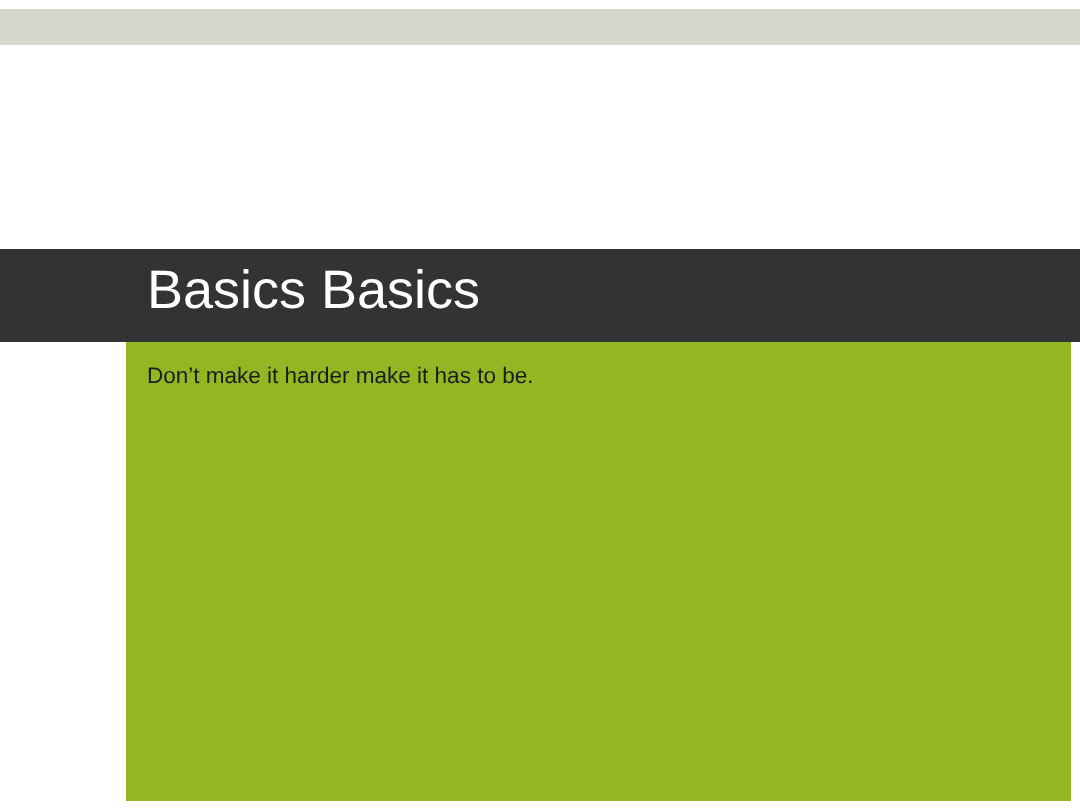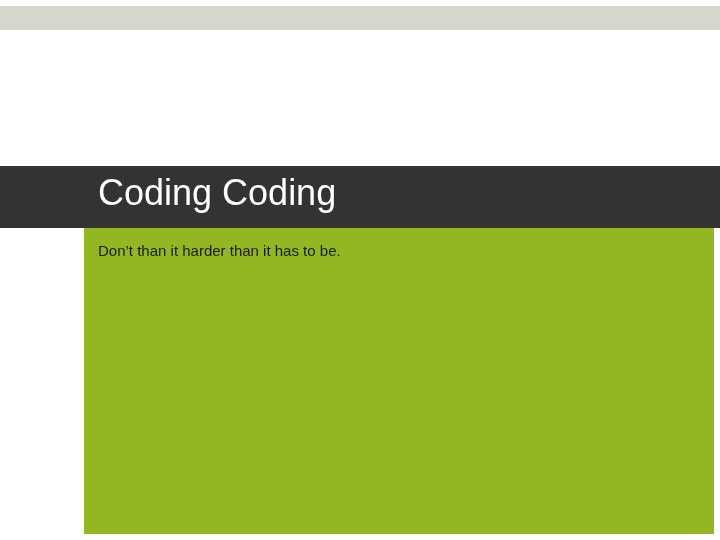--- a/index.html
+++ b/index.html
@@ -58,14 +58,14 @@
       z-index: 2;
     }
   </style>
 </head>
 <body>
 
 <div class="top-bar"></div>
 <div class="dark-bar"></div>
 <div class="green-panel"></div>
 
-<div class="title">Coding Coding</div>
-<div class="subtitle">Don’t than it harder than it has to be.</div>
+<div class="title">Basics Basics</div>
+<div class="subtitle">Don’t make it harder make it has to be.</div>
 
 </body></html>

